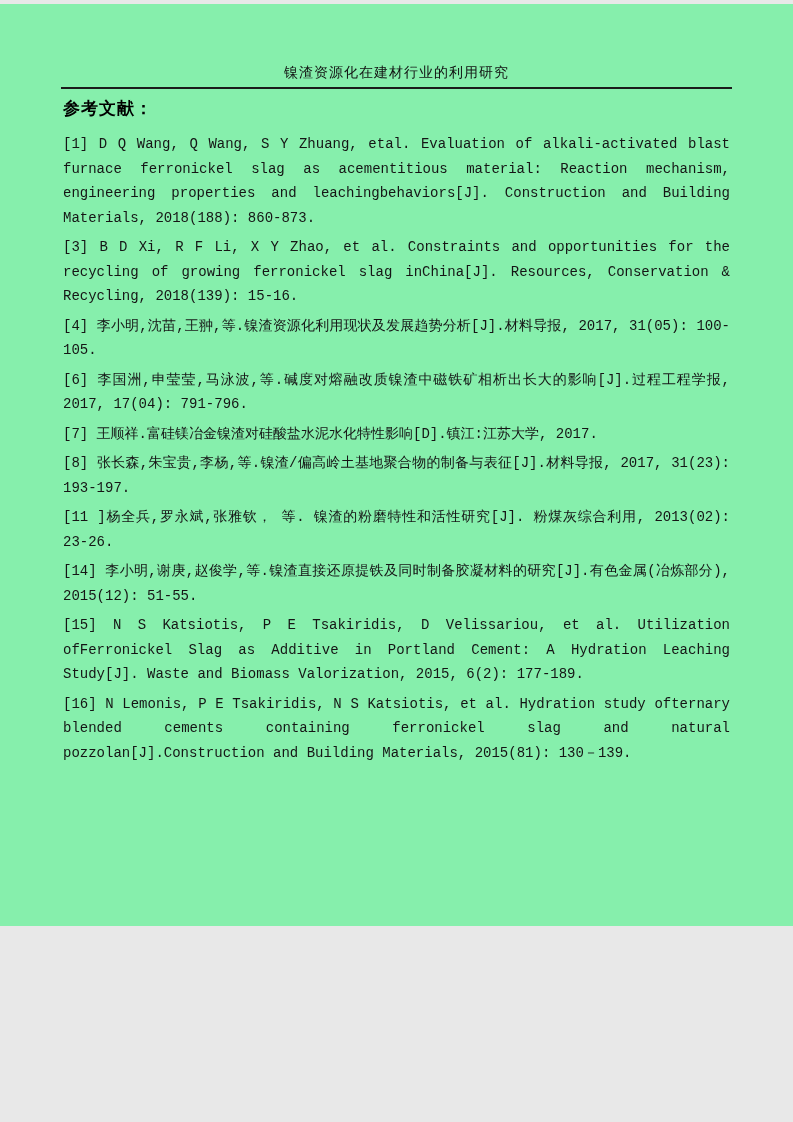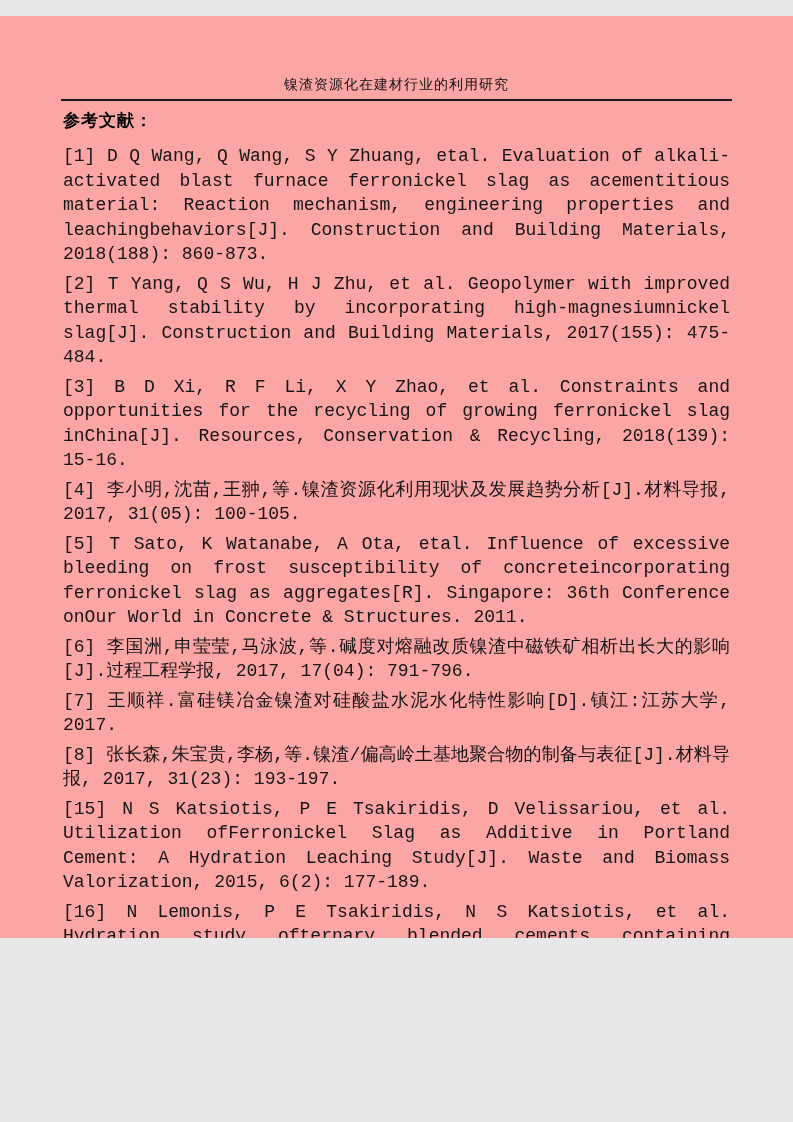--- a/index.html
+++ b/index.html
@@ -4,22 +4,22 @@
 <style>
   html, body {
     margin: 0;
     padding: 0;
     background: #e8e8e8;
   }
   .page {
     position: relative;
     width: 793px;
     height: 922px;
-    margin: 16px auto;
-    background: #fca5a5;
+    margin: 4px auto;
+    background: #86efac;
     color: #1a1a1a;
     font-family: "Liberation Mono", "DejaVu Sans Mono", monospace;
     overflow: hidden;
     box-sizing: border-box;
   }
   .running-head {
     padding-top: 60px;
     text-align: center;
     font-size: 14px;
     letter-spacing: 1px;
@@ -40,21 +40,21 @@
     color: #000;
     margin: 2px 0 10px 0;
     font-family: Liberation Sans, sans-serif;
     letter-spacing: 1px;
   }
   .refs {
     margin-top: 12px;
   }
   .ref {
     margin: 0 0 5px 0;
-    font-size: 18px;
+    font-size: 14px;
     line-height: 24.5px;
     text-align: justify;
     text-justify: inter-word;
     color: #151515;
     word-break: break-word;
   }
   .footer {
     position: absolute;
     left: 0;
     right: 0;
@@ -92,27 +92,27 @@
 
   <div class="running-head">镍渣资源化在建材行业的利用研究</div>
 
   <hr class="head-rule">
 
   <div class="content">
     <div class="section-heading">参考文献：</div>
 
     <div class="refs">
         <p class="ref">[1] D Q Wang, Q Wang, S Y Zhuang, etal. Evaluation of alkali-activated blast furnace ferronickel slag as acementitious material: Reaction mechanism, engineering properties and leachingbehaviors[J]. Construction and Building Materials, 2018(188): 860-873.</p>
-        <p class="ref">[2] T Yang, Q S Wu, H J Zhu, et al. Geopolymer with improved thermal stability by incorporating high-magnesiumnickel slag[J]. Construction and Building Materials, 2017(155): 475-484.</p>
         <p class="ref">[3] B D Xi, R F Li, X Y Zhao, et al. Constraints and opportunities for the recycling of growing ferronickel slag inChina[J]. Resources, Conservation &amp; Recycling, 2018(139): 15-16.</p>
         <p class="ref">[4] 李小明,沈苗,王翀,等.镍渣资源化利用现状及发展趋势分析[J].材料导报, 2017, 31(05): 100-105.</p>
-        <p class="ref">[5] T Sato, K Watanabe, A Ota, etal. Influence of excessive bleeding on frost susceptibility of concreteincorporating ferronickel slag as aggregates[R]. Singapore: 36th Conference onOur World in Concrete &amp; Structures. 2011.</p>
         <p class="ref">[6] 李国洲,申莹莹,马泳波,等.碱度对熔融改质镍渣中磁铁矿相析出长大的影响[J].过程工程学报, 2017, 17(04): 791-796.</p>
         <p class="ref">[7] 王顺祥.富硅镁冶金镍渣对硅酸盐水泥水化特性影响[D].镇江:江苏大学, 2017.</p>
         <p class="ref">[8] 张长森,朱宝贵,李杨,等.镍渣/偏高岭土基地聚合物的制备与表征[J].材料导报, 2017, 31(23): 193-197.</p>
+        <p class="ref">[11 ]杨全兵,罗永斌,张雅钦， 等. 镍渣的粉磨特性和活性研究[J]. 粉煤灰综合利用, 2013(02): 23-26.</p>
+        <p class="ref">[14] 李小明,谢庚,赵俊学,等.镍渣直接还原提铁及同时制备胶凝材料的研究[J].有色金属(冶炼部分), 2015(12): 51-55.</p>
         <p class="ref">[15] N S Katsiotis, P E Tsakiridis, D Velissariou, et al. Utilization ofFerronickel Slag as Additive in Portland Cement: A Hydration Leaching Study[J]. Waste and Biomass Valorization, 2015, 6(2): 177-189.</p>
         <p class="ref">[16] N Lemonis, P E Tsakiridis, N S Katsiotis, et al. Hydration study ofternary blended cements containing ferronickel slag and natural pozzolan[J].Construction and Building Materials, 2015(81): 130－139.</p>
       </div>
   </div>
 
   <div class="footer">
     <hr class="footer-rule">
     <div class="footer-row">
       <span class="page-number">58</span>
       <span class="issue-number">2021.No.2</span>

